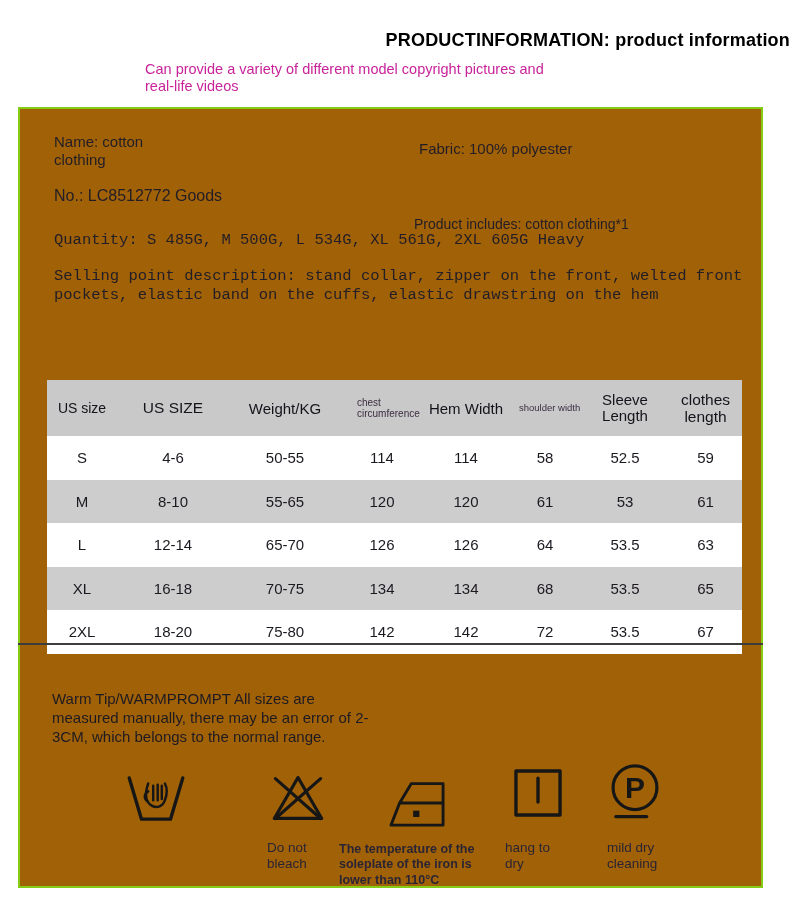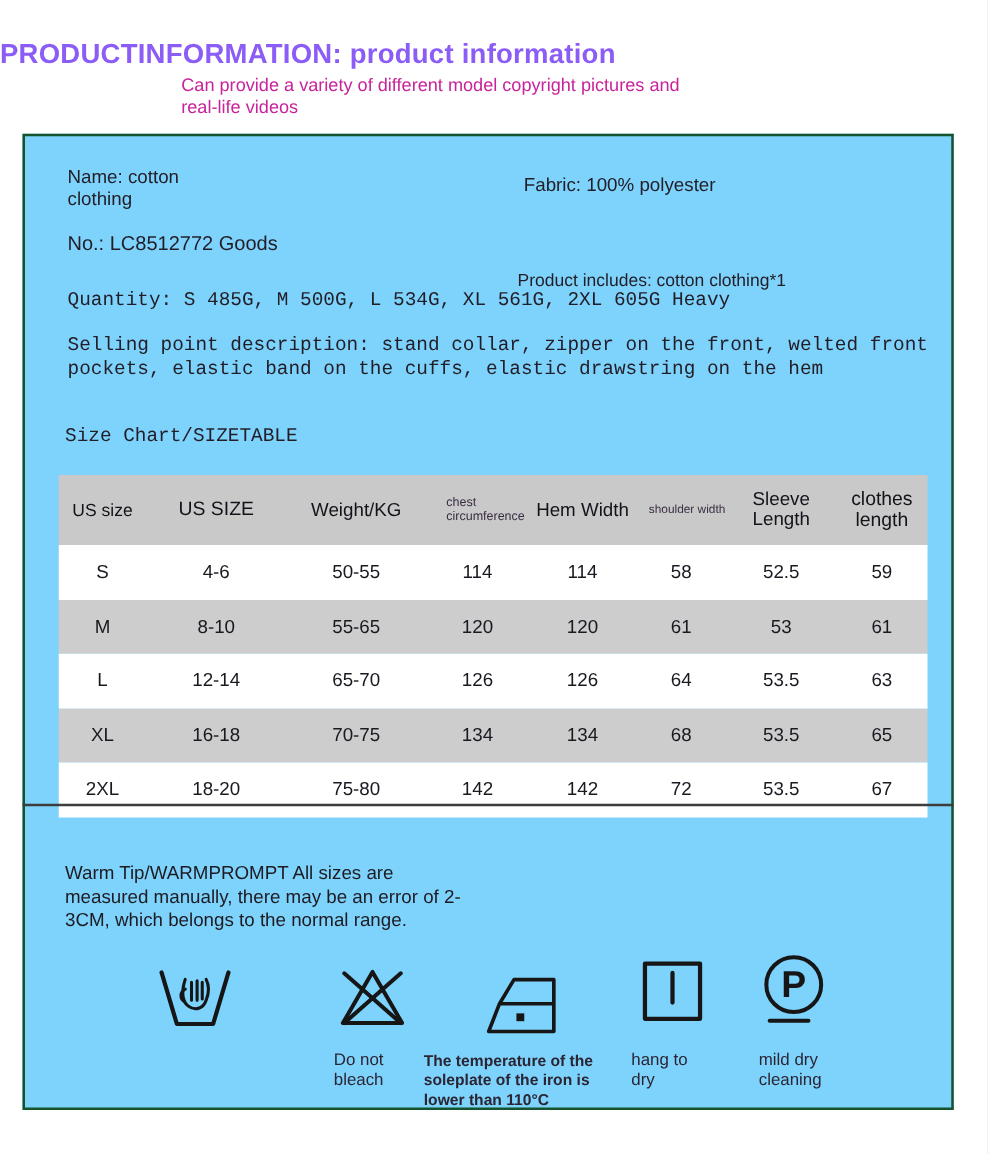--- a/index.html
+++ b/index.html
@@ -4,30 +4,30 @@
 <style>
   * { margin:0; padding:0; box-sizing:border-box; }
   html,body { background:#ffffff; }
   .page {
     position:relative; width:790px; height:923px; background:#ffffff;
     font-family:"Liberation Sans","DejaVu Sans",sans-serif; color:#221d26;
     overflow:hidden;
   }
   .abs { position:absolute; }
   .title {
-    top:30px; left:0; width:100%; text-align:left;
-    font-size:22px; font-weight:600; color:#8b5cf6; letter-spacing:0.2px;
+    top:30px; left:0; width:100%; text-align:right;
+    font-size:18px; font-weight:600; color:#000000; letter-spacing:0.2px;
   }
   .subtitle {
     top:61px; left:145px; width:425px;
     font-size:14.5px; line-height:1.18; color:#c8239a; font-weight:500;
   }
   .main-box {
     top:107px; left:18px; width:745px; height:781px;
-    border:2px solid #14532d; background:#7dd3fc;
+    border:2px solid #84cc16; background:#a16207;
   }
   .txt { position:absolute; line-height:1.22; }
   .fs14 { font-size:14px;margin-top:28px; } .fs15 { font-size:15px; }
   .fs155 { font-size:15.5px;font-family:Liberation Mono, monospace; } .fs16 { font-size:16px; }
   
   .size-table { position:absolute; left:27px; top:271px; width:695px; }
   .trow {
     display:grid;
     grid-template-columns:70px 112px 112px 82px 86px 72px 88px 73px;
     align-items:center;
@@ -62,21 +62,20 @@
 
   <div class="abs main-box">
 
     <div class="txt fs15" style="left:34px; top:24px;  width:118px;">Name: cotton clothing</div>
     <div class="txt fs15" style="left:399px; top:31px;">Fabric: 100% polyester</div>
     <div class="txt fs16" style="left:34px; top:77px;">No.: LC8512772 Goods</div>
     <div class="txt fs14" style="left:394px; top:79px;">Product includes: cotton clothing*1</div>
     <div class="txt fs155" style="left:34px; top:122px;">Quantity: S 485G, M 500G, L 534G, XL 561G, 2XL 605G Heavy</div>
     <div class="txt fs155" style="left:34px; top:158px; width:702px;">Selling point description: stand collar, zipper on the front, welted front pockets, elastic band on the cuffs, elastic drawstring on the hem</div>
 
-    <div class="txt fs155" style="left:32px; top:231px;">Size Chart/SIZETABLE</div>
 
     <div class="size-table">
       <div class="trow thead">
         <div class="hcell" style="font-size:14px;">US size</div>
         <div class="hcell" style="font-size:15.5px;">US SIZE</div>
         <div class="hcell">Weight/KG</div>
         <div class="hcell small">chest circumference</div>
         <div class="hcell">Hem Width</div>
         <div class="hcell small small2">shoulder width</div>
         <div class="hcell wrap"><span class="inner">Sleeve Length</span></div>

